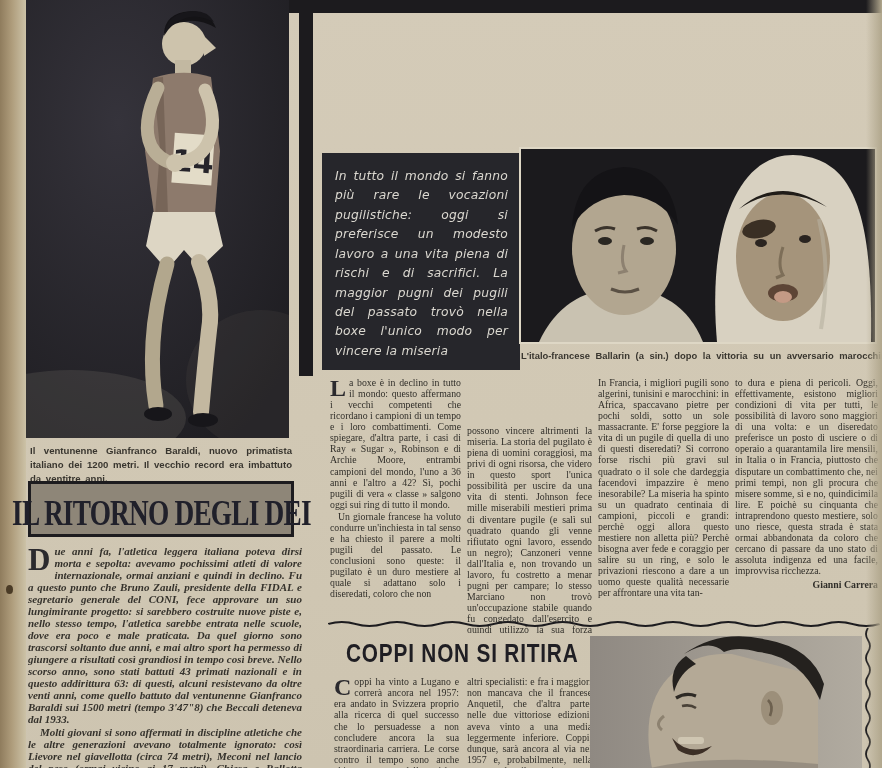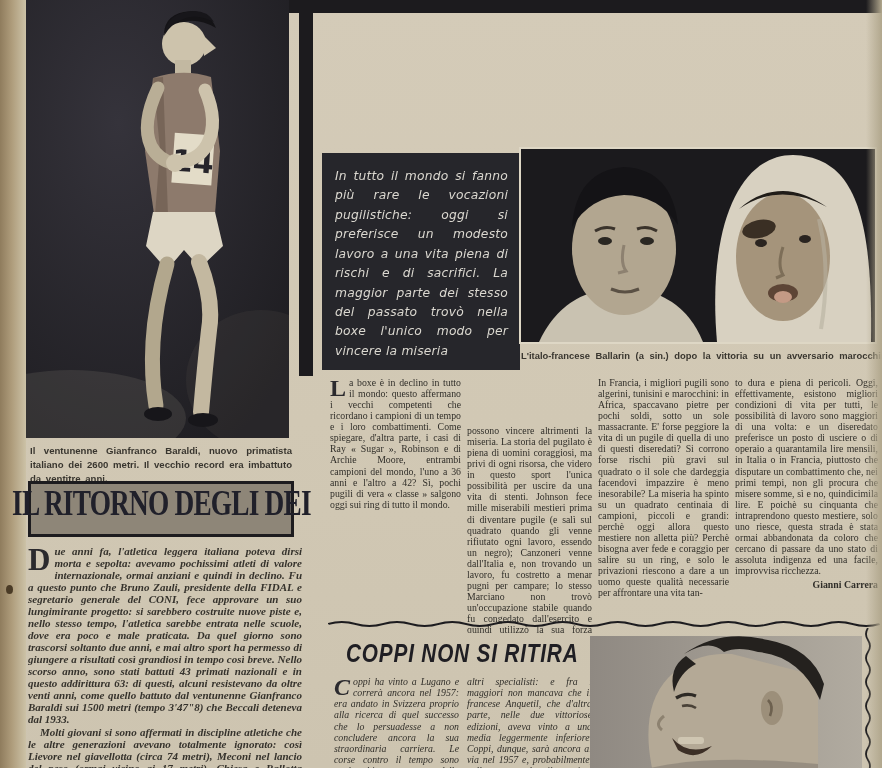--- a/index.html
+++ b/index.html
@@ -26,21 +26,21 @@
   .intro-text{font-family:"DejaVu Sans",sans-serif;font-style:italic;font-size:12.3px;line-height:1.58;
         letter-spacing:0.2px;color:#dbd8d0;text-align:justify;}
   
   .runner-photo{position:absolute;left:26px;top:0;width:263px;height:438px;background:#242228;}
   .runner-photo svg{display:block;}
   .runner-caption{position:absolute;left:30px;top:444px;width:262px;
         font-family:"Liberation Sans",sans-serif;font-weight:bold;font-size:9.6px;line-height:1.45;
         color:#39362f;text-align:justify;word-spacing:2px;}
   
   .ritorno-title-box{position:absolute;left:28px;top:481px;width:266px;height:56px;background:#8e8678;
-        border:3px solid #1d1c1f;box-sizing:border-box;display:flex;align-items:flex-start;justify-content:center;}
+        border:3px solid #1d1c1f;box-sizing:border-box;display:flex;align-items:flex-end;justify-content:center;}
   .ritorno-title{font-family:"Liberation Serif",serif;font-weight:bold;font-size:35px;color:#20202a;
         white-space:nowrap;transform:scaleX(0.78);letter-spacing:-1px;}
   .ritorno-body{position:absolute;left:28px;top:545px;width:274px;height:223px;overflow:hidden;
         font-family:"Liberation Serif",serif;font-style:italic;font-weight:bold;font-size:11px;
         line-height:1.09;color:#35322c;text-align:justify;}
   .ritorno-body p{margin:0;}
   .ritorno-body p+p{text-indent:12px;margin-top:1px;}
   .dropcap{float:left;font-style:normal;font-weight:bold;font-size:31px;line-height:0.8;
         padding:3px 4px 0 0;color:#2b2a2e;}
   
@@ -54,21 +54,21 @@
         text-align:justify;overflow:hidden;}
   .article p{margin:0;}
   .article p+p{text-indent:8px;margin-top:1px;}
   .acol1{width:131px;flex:none;}
   .acol2{width:125px;flex:none;margin-top:48px;}
   .acol3{width:131px;flex:none;}
   .acol4{width:143px;flex:none;}
   .dropcap-sm{float:left;font-weight:bold;font-size:24px;line-height:0.82;padding:2px 3px 0 0;color:#2b2a2e;}
   .byline{text-align:right;font-weight:bold;margin-top:3px !important;text-indent:0 !important;}
   
-  .coppi{position:absolute;left:328px;top:618px;width:552px;height:150px;font-style:italic;}
+  .coppi{position:absolute;left:328px;top:618px;width:552px;height:150px;}
   .wavy-top{position:absolute;left:0;top:2px;}
   .wavy-right{position:absolute;left:536px;top:10px;}
   .coppi-title{position:absolute;left:18px;top:20px;font-family:"Liberation Sans",sans-serif;
         font-weight:bold;font-size:26px;letter-spacing:1px;color:#1f1e23;white-space:nowrap;
         transform:scaleX(0.8);transform-origin:left center;}
   .coppi-cols{position:absolute;left:6px;top:58px;width:258px;height:92px;display:flex;gap:8px;
         font-family:"Liberation Serif",serif;font-size:9.8px;line-height:1.14;color:#302e29;
         text-align:justify;overflow:hidden;}
   .ccol{width:125px;flex:none;}
   .coppi-photo{position:absolute;left:262px;top:18px;width:272px;height:132px;background:#9a948b;}
@@ -109,25 +109,25 @@
       <path d="M132 88 q-17 36 -7 58 q7 14 24 18" stroke="#b9ae96" stroke-width="13" fill="none" stroke-linecap="round"></path>
       <path d="M179 90 q14 32 2 55 q-10 17 -31 17" stroke="#cdc3ac" stroke-width="13" fill="none" stroke-linecap="round"></path>
       <circle cx="149" cy="163" r="9" fill="#cdc3ac"></circle>
       <path d="M127 212 l62 0 8 34 -23 22 -16 -18 -17 20 -21 -24 z" fill="#ddd6c4"></path>
       <path d="M173 262 q15 38 10 68 q-4 36 -8 82" stroke="#c3b8a0" stroke-width="16" fill="none" stroke-linecap="round"></path>
       <path d="M141 264 q-12 42 -14 78 q-2 34 3 64" stroke="#b2a78d" stroke-width="15" fill="none" stroke-linecap="round"></path>
       <ellipse cx="177" cy="420" rx="15" ry="7" fill="#17161a"></ellipse>
       <ellipse cx="132" cy="414" rx="14" ry="7" fill="#17161a"></ellipse>
     </svg>
   </div>
-  <div class="runner-caption">Il ventunenne Gianfranco Baraldi, nuovo primatista italiano dei 2600 metri. Il vecchio record era imbattuto da ventitre anni.</div>
+  <div class="runner-caption">Il ventunenne Gianfranco Baraldi, nuovo primatista italiano dei 1200 metri. Il vecchio record era imbattuto da ventitre anni.</div>
 
 
   <div class="intro-box">
-    <div class="intro-text">In tutto il mondo si fanno più rare le vocazioni pugilistiche: oggi si preferisce un modesto lavoro a una vita piena di rischi e di sacrifici. La maggior parte dei stesso del passato trovò nella boxe l'unico modo per vincere la miseria</div>
+    <div class="intro-text">In tutto il mondo si fanno più rare le vocazioni pugilistiche: oggi si preferisce un modesto lavoro a una vita piena di rischi e di sacrifici. La maggior pugni dei pugili del passato trovò nella boxe l'unico modo per vincere la miseria</div>
   </div>
 
   <div class="boxers-photo">
     <svg width="354" height="193" viewBox="0 0 354 193">
       <rect width="354" height="193" fill="#1b1a1d"></rect>
 
       <path d="M18 193 q24 -52 80 -54 q62 0 84 54 z" fill="#c9c2b1"></path>
       <ellipse cx="103" cy="100" rx="52" ry="66" fill="#b2a690"></ellipse>
       <path d="M51 78 q4 -56 52 -60 q48 2 54 58 q-20 -30 -54 -30 q-34 2 -52 32 z" fill="#141316"></path>
       <ellipse cx="84" cy="92" rx="7" ry="4" fill="#2a2722"></ellipse>
@@ -155,20 +155,21 @@
     <div class="ritorno-title">IL RITORNO DEGLI DEI</div>
   </div>
   <div class="ritorno-body">
     <p><span class="dropcap">D</span><span>ue anni fa, l'atletica leggera italiana poteva dirsi morta e sepolta: avevamo pochissimi atleti di valore internazionale, ormai anziani e quindi in declino. Fu a questo punto che Bruno Zauli, presidente della FIDAL e segretario generale del CONI, fece approvare un suo lungimirante progetto: si sarebbero costruite nuove piste e, nello stesso tempo, l'atletica sarebbe entrata nelle scuole, dove era poco e male praticata. Da quel giorno sono trascorsi soltanto due anni, e mai altro sport ha permesso di giungere a risultati così grandiosi in tempo così breve. Nello scorso anno, sono stati battuti 43 primati nazionali e in questo addirittura 63: di questi, alcuni resistevano da oltre venti anni, come quello battuto dal ventunenne Gianfranco Baraldi sui 1500 metri (tempo 3'47"8) che Beccali deteneva dal 1933.</span></p>
     <p>Molti giovani si sono affermati in discipline atletiche che le altre generazioni avevano totalmente ignorato: così Lievore nel giavellotta (circa 74 metri), Meconi nel lancio del peso (ormai vicino ai 17 metri), Chiesa e Ballotta nell'asta (entrambi sui m. 4,35), Roveraro nel salto in alto (superata la barriera dei due metri). La staffetta 4x100 è addirittura giunta a tre decimi di secondo dal record mondiale detenuto dagli Stati Uniti, cioè dal paese dove gli scattisti, bianchi e negri, nascono come funghi dopo la pioggia. Nella stessa marcia, dove già con Dordoni conquistammo un alloro olimpico, si è ve-</p>
   </div>
 
   <div class="article">
     <div class="acol1">
       <p><span class="dropcap-sm">L</span><span>a boxe è in declino in tutto il mondo: questo affermano i vecchi competenti che ricordano i campioni di un tempo e i loro combattimenti. Come spiegare, d'altra parte, i casi di Ray « Sugar », Robinson e di Archie Moore, entrambi campioni del mondo, l'uno a 36 anni e l'altro a 42? Sì, pochi pugili di vera « classe » salgono oggi sui ring di tutto il mondo.</span></p>
+      <p>Un giornale francese ha voluto condurre un'inchiesta in tal senso e ha chiesto il parere a molti pugili del passato. Le conclusioni sono queste: il pugilato è un duro mestiere al quale si adattano solo i diseredati, coloro che non</p>
     </div>
     <div class="acol2">
       <p>possono vincere altrimenti la miseria. La storia del pugilato è piena di uomini coraggiosi, ma privi di ogni risorsa, che videro in questo sport l'unica possibilità per uscire da una vita di stenti. Johnson fece mille miserabili mestieri prima di diventare pugile (e salì sul quadrato quando gli venne rifiutato ogni lavoro, essendo un negro); Canzoneri venne dall'Italia e, non trovando un lavoro, fu costretto a menar pugni per campare; lo stesso Marciano non trovò un'occupazione stabile quando fu congedato dall'esercito e quindi utilizzò la sua forza bruta su un ring per far soldi. Questi sono pochi esempi fra i tanti.</p>
     </div>
     <div class="acol3">
       <p>In Francia, i migliori pugili sono algerini, tunisini e marocchini: in Africa, spaccavano pietre per pochi soldi, sotto un sole massacrante. E' forse peggiore la vita di un pugile di quella di uno di questi diseredati? Si corrono forse rischi più gravi sul quadrato o il sole che dardeggia facendovi impazzire è meno inesorabile? La miseria ha spinto su un quadrato centinaia di campioni, piccoli e grandi: perchè oggi allora questo mestiere non alletta più? Perchè bisogna aver fede e coraggio per salire su un ring, e solo le privazioni riescono a dare a un uomo queste qualità necessarie per affrontare una vita tan-</p>
     </div>
     <div class="acol4">
       <p>to dura e piena di pericoli. Oggi, effettivamente, esistono migliori condizioni di vita per tutti, le possibilità di lavoro sono maggiori di una volta: e un diseredato preferisce un posto di usciere o di operaio a quarantamila lire mensili, in Italia o in Francia, piuttosto che disputare un combattimento che, nei primi tempi, non gli procura che misere somme, sì e no, quindicimila lire. E poichè su cinquanta che intraprendono questo mestiere, solo uno riesce, questa strada è stata ormai abbandonata da coloro che cercano di passare da uno stato di assoluta indigenza ed una facile, improvvisa ricchezza.</p>
       <p class="byline">Gianni Carrera</p>

